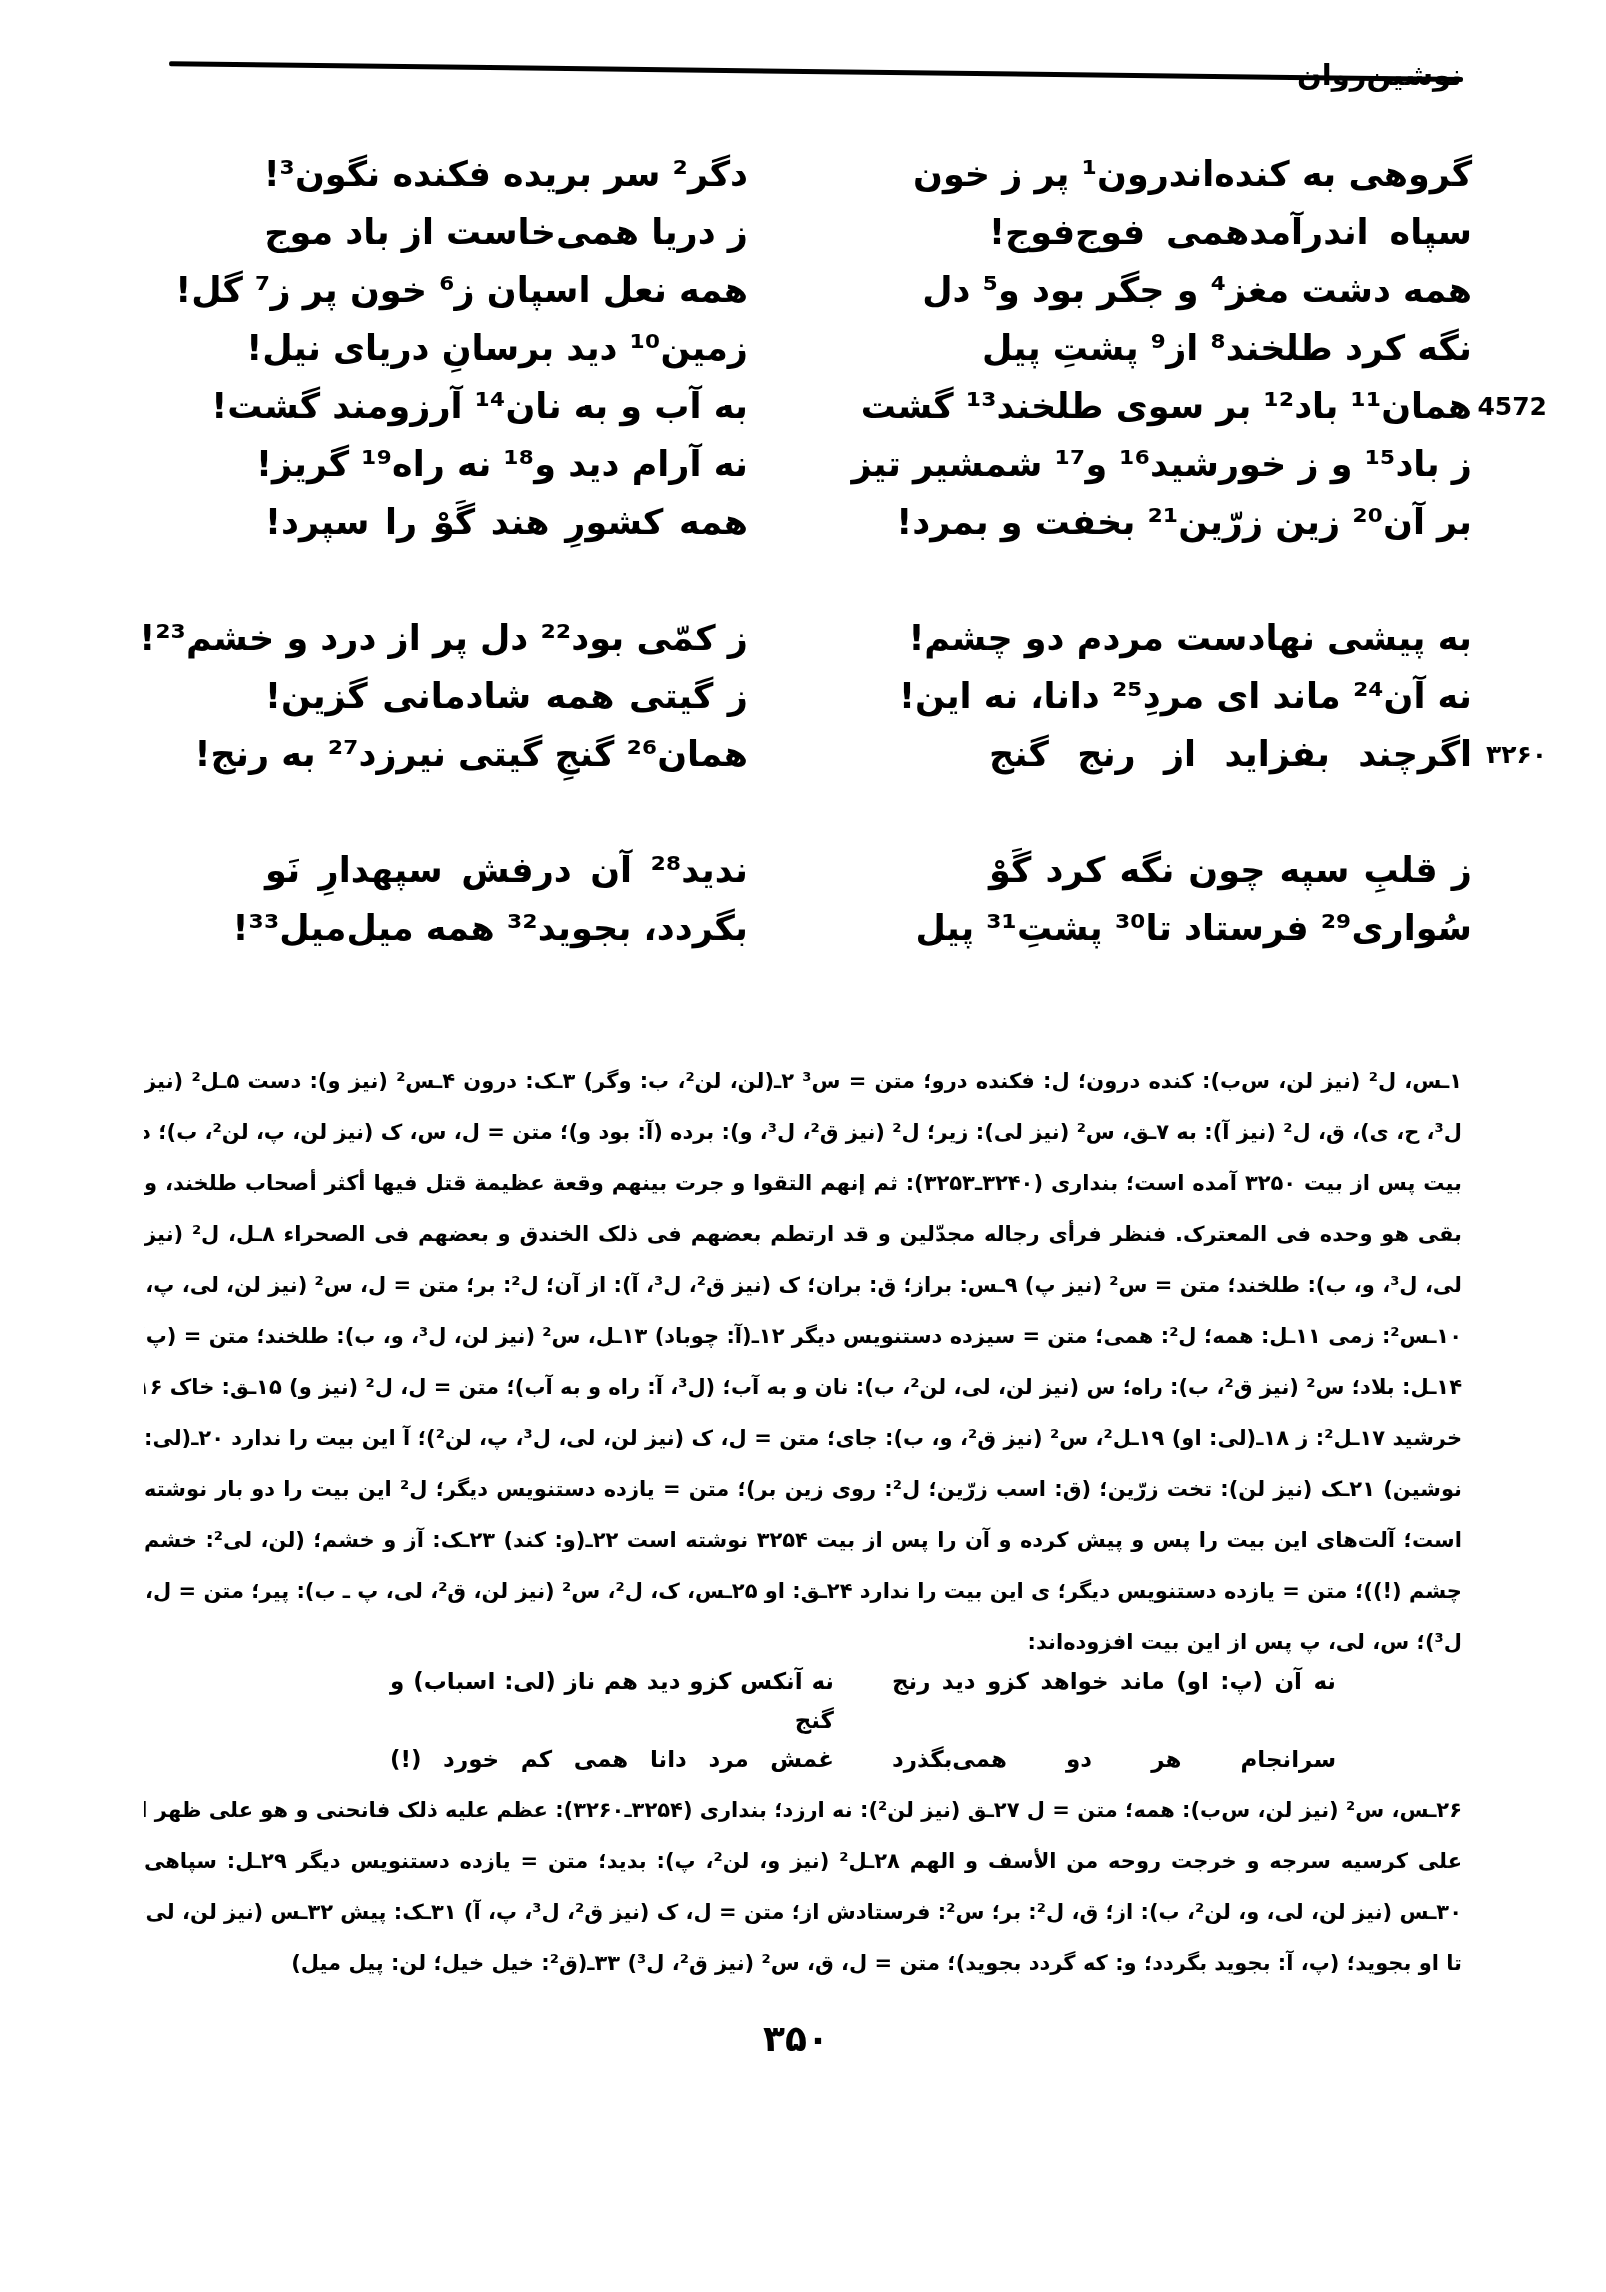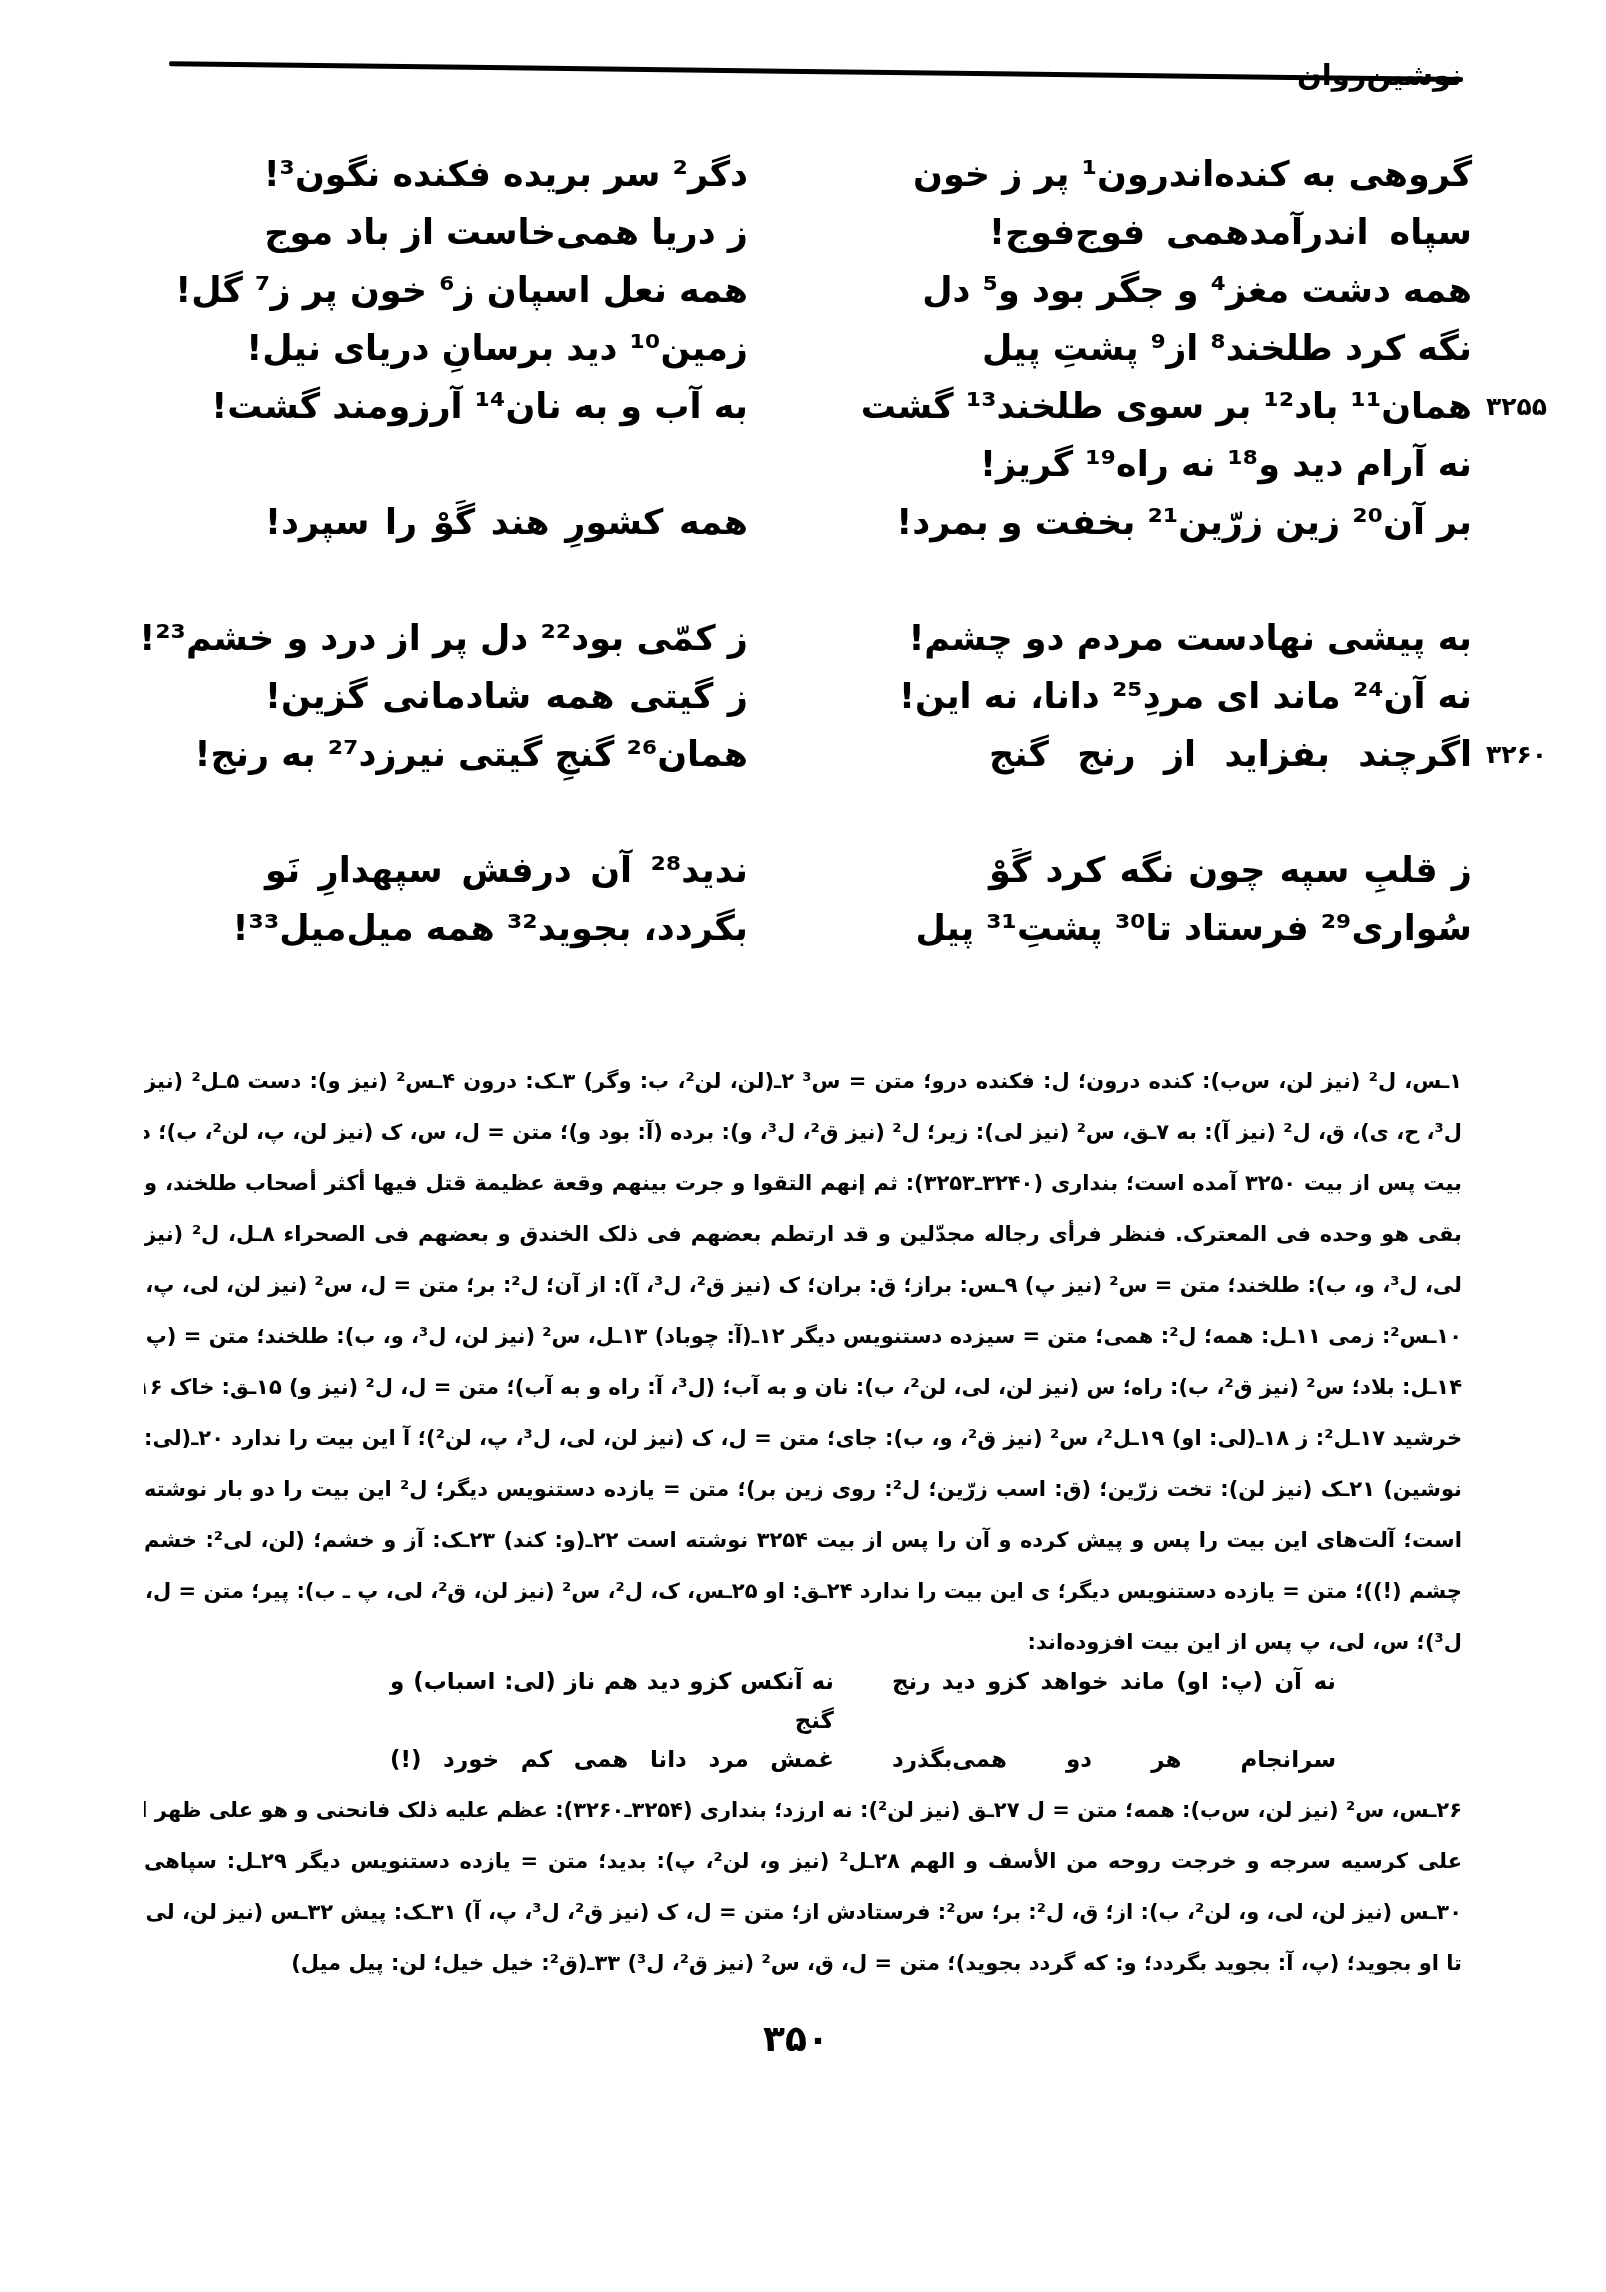--- a/index.html
+++ b/index.html
@@ -66,26 +66,27 @@
           <span class="verse-num"></span>
           <span class="misra">همه دشت مغز⁴ و جگر بود و⁵ دل</span>
           <span class="misra">همه نعل اسپان ز⁶ خون پر ز⁷ گل!</span>
         </div>
         <div class="bayt">
           <span class="verse-num"></span>
           <span class="misra">نگه کرد طلخند⁸ از⁹ پشتِ پیل</span>
           <span class="misra">زمین¹⁰ دید برسانِ دریای نیل!</span>
         </div>
         <div class="bayt">
-          <span class="verse-num">۳۲۵۵</span>
+          <span class="verse-num">4572</span>
           <span class="misra">همان¹¹ باد¹² بر سوی طلخند¹³ گشت</span>
           <span class="misra">به آب و به نان¹⁴ آرزومند گشت!</span>
         </div>
         <div class="bayt">
           <span class="verse-num"></span>
+          <span class="misra">ز باد¹⁵ و ز خورشید¹⁶ و¹⁷ شمشیر تیز</span>
           <span class="misra">نه آرام دید و¹⁸ نه راه¹⁹ گریز!</span>
         </div>
         <div class="bayt">
           <span class="verse-num"></span>
           <span class="misra">بر آن²⁰ زین زرّین²¹ بخفت و بمرد!</span>
           <span class="misra">همه کشورِ هند گَوْ را سپرد!</span>
         </div>
       </div>
       <div class="stanza">
         <div class="bayt">

